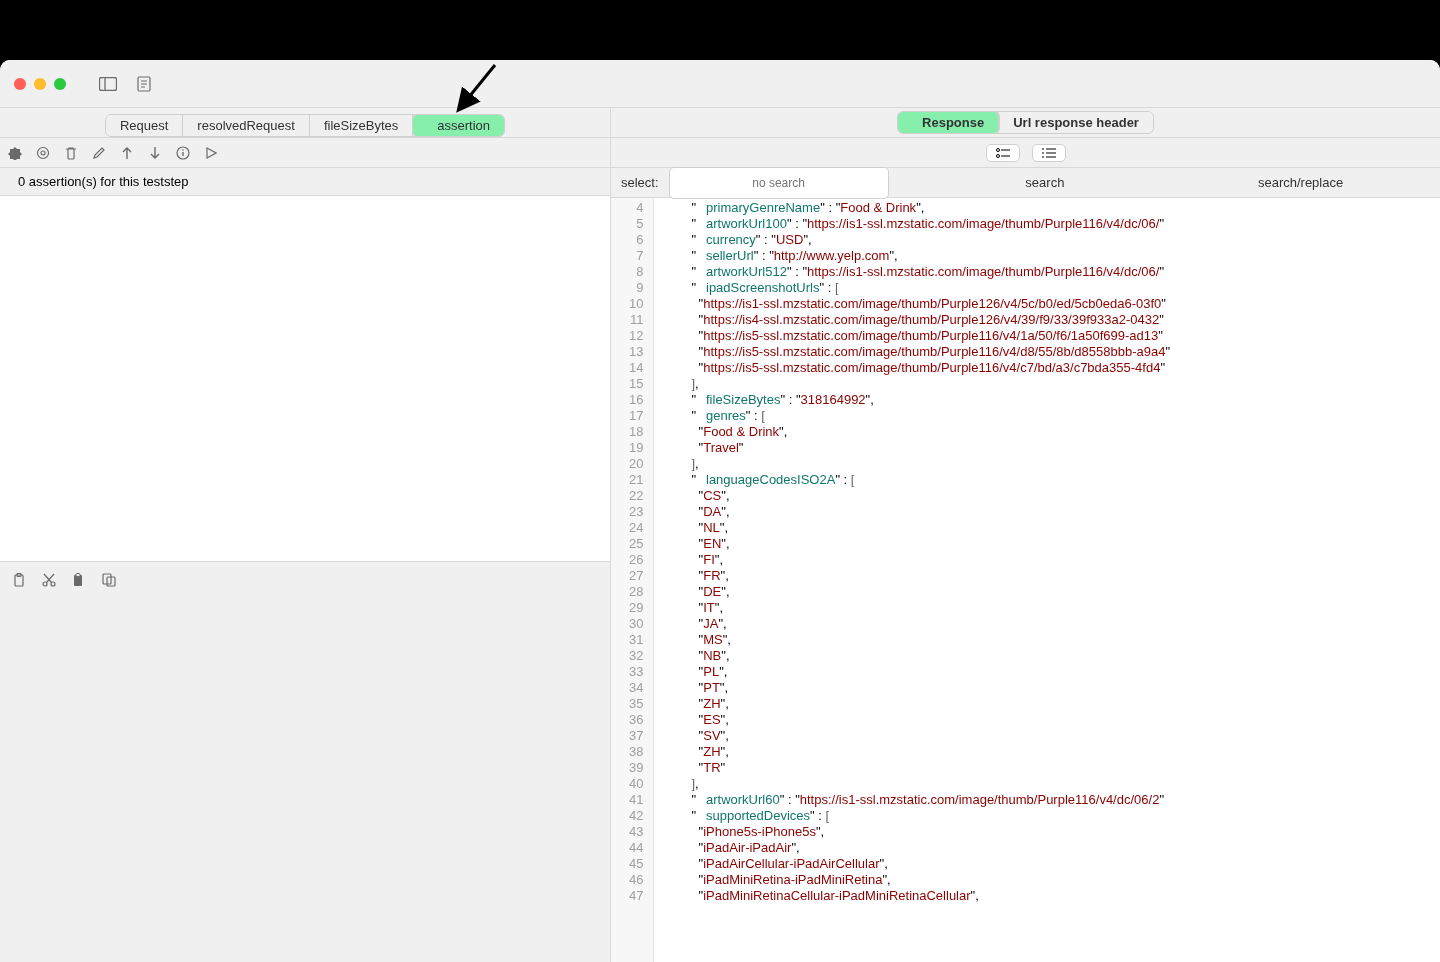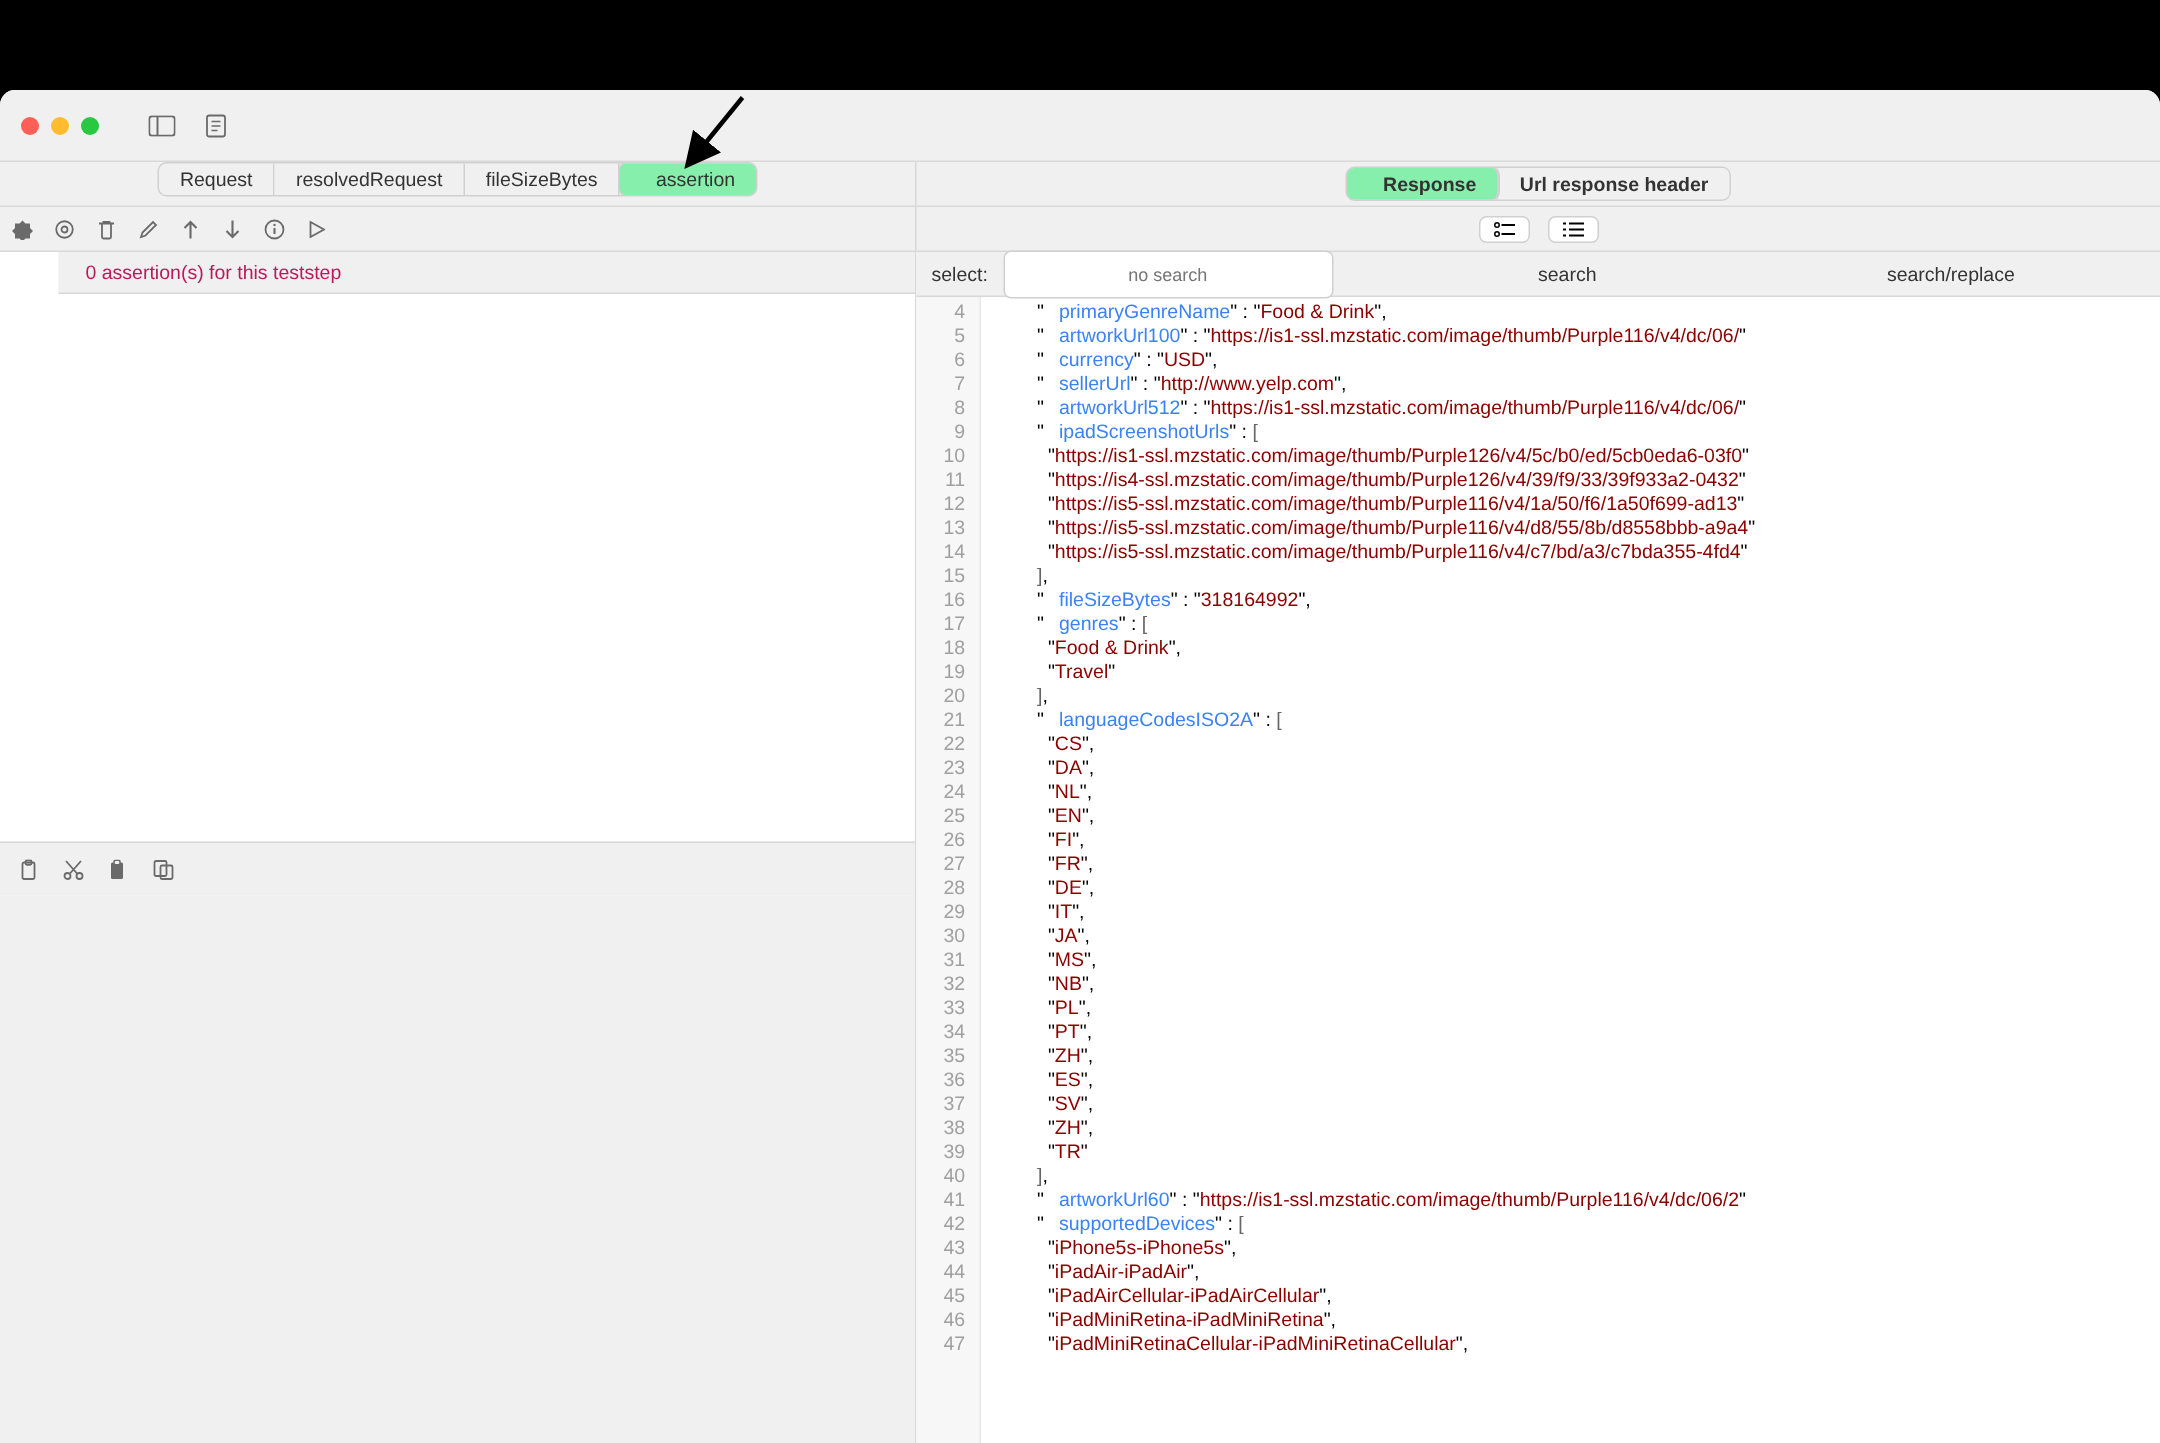--- a/index.html
+++ b/index.html
@@ -91,21 +91,21 @@
 .tab-row {
   height: 30px;
   background: #f0f0f0;
   border-bottom: 1px solid #d8d8d8;
   display: flex;
   position: relative;
 }
 .tab-left {
   width: 611px;
   display: flex;
-  align-items: flex-start;
+  align-items: flex-end;
   justify-content: center;
   border-right: 1px solid #d8d8d8;
 }
 .tab-right {
   flex: 1;
   display: flex;
   align-items: center;
   justify-content: center;
   font-weight: bold;
 }
@@ -158,24 +158,23 @@
   background: #fff;
   display: flex;
   flex-direction: column;
 }
 .assertion-msg {
   height: 28px;
   display: flex;
   align-items: center;
   padding-left: 18px;
   font-size: 13px;
-  color: #be185d;
+  color: #000000;
   background: #f0f0f0;
   border-bottom: 1px solid #d8d8d8;
-  margin-left: 39px;
 }
 .left-body {
   flex: 1;
   background: #fff;
 }
 .left-bottom-divider {
   border-top: 1px solid #d8d8d8;
   height: 36px;
   display: flex;
   align-items: center;
@@ -240,21 +239,21 @@
   color: #a0a0a0;
   padding: 2px 10px 2px 18px;
   user-select: none;
 }
 .gutter div { height: 16px; }
 .code-body {
   padding: 2px 0 2px 8px;
   flex: 1;
 }
 .code-body div { height: 16px; }
-.tok-key { color: #3b82f6; padding-left: 10px; }
+.tok-key { color: #0f766e; padding-left: 10px; }
 .tok-str { color: #8b0000; text-align: right; }
 .tok-punct { color: #000; }
 .tok-brack { color: #666; }
 .arrow-annotation {
   position: absolute;
   top: 60px;
   left: 450px;
   z-index: 100;
   pointer-events: none;
 }

